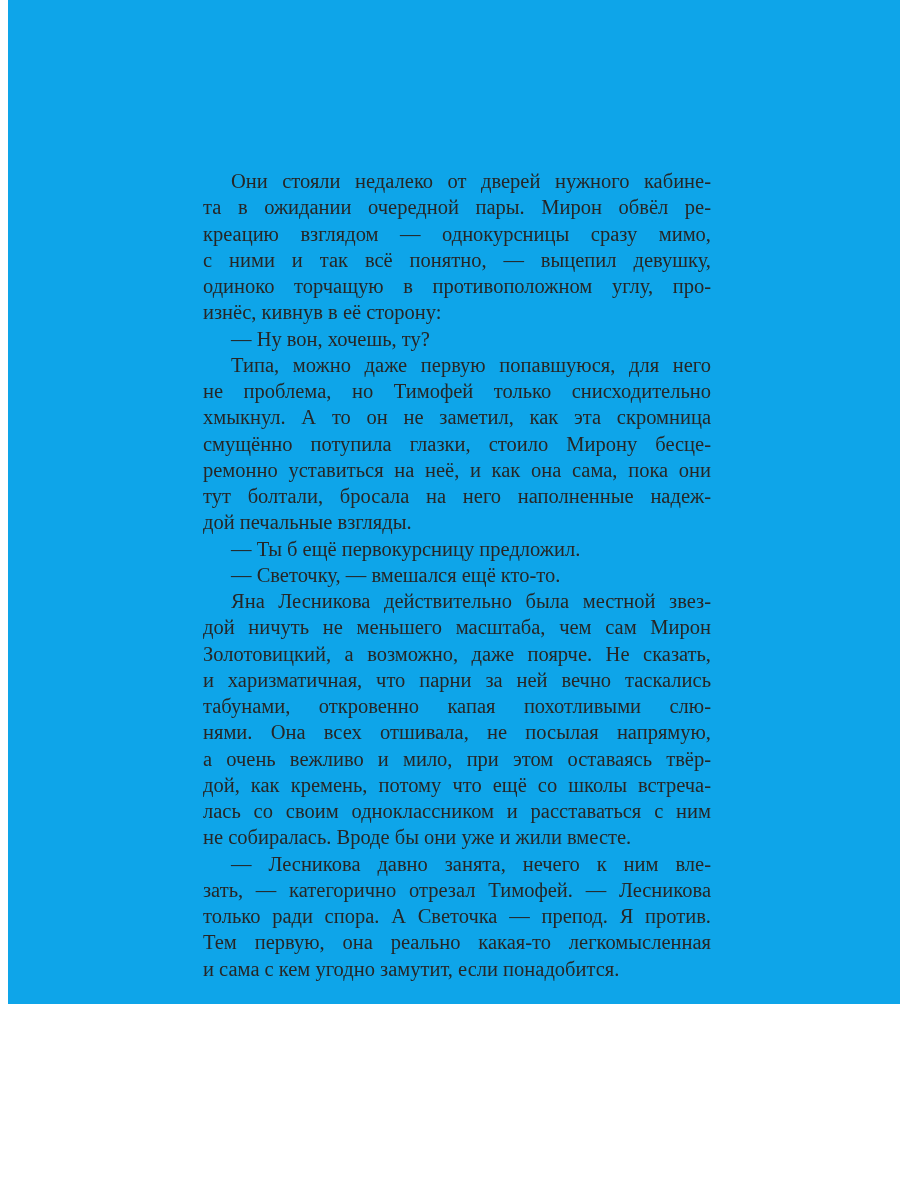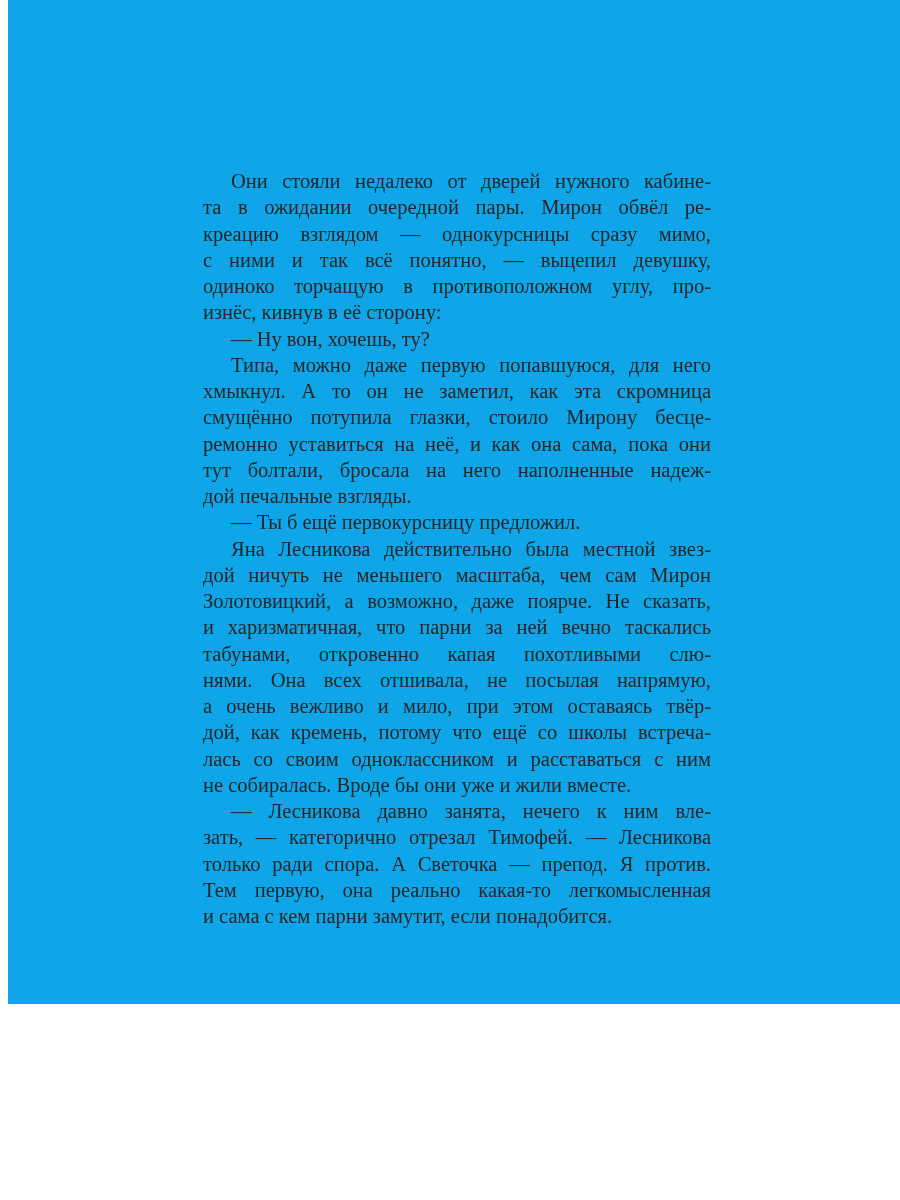--- a/index.html
+++ b/index.html
@@ -61,43 +61,47 @@
         <div class="line">креацию взглядом — однокурсницы сразу мимо,</div>
         <div class="line">с ними и так всё понятно, — выцепил девушку,</div>
         <div class="line">одиноко торчащую в противоположном углу, про-</div>
         <div class="line last">изнёс, кивнув в её сторону:</div>
       </div>
       <div>
         <div class="line first last">— Ну вон, хочешь, ту?</div>
       </div>
       <div>
         <div class="line first">Типа, можно даже первую попавшуюся, для него</div>
+        <div class="line">не проблема, но Тимофей только снисходительно</div>
         <div class="line">хмыкнул. А то он не заметил, как эта скромница</div>
         <div class="line">смущённо потупила глазки, стоило Мирону бесце-</div>
         <div class="line">ремонно уставиться на неё, и как она сама, пока они</div>
         <div class="line">тут болтали, бросала на него наполненные надеж-</div>
         <div class="line last">дой печальные взгляды.</div>
       </div>
       <div>
         <div class="line first last">— Ты б ещё первокурсницу предложил.</div>
+      </div>
+      <div>
+        <div class="line first last">— Светочку, — вмешался ещё кто-то.</div>
       </div>
       <div>
         <div class="line first">Яна Лесникова действительно была местной звез-</div>
         <div class="line">дой ничуть не меньшего масштаба, чем сам Мирон</div>
         <div class="line">Золотовицкий, а возможно, даже поярче. Не сказать,</div>
         <div class="line">и харизматичная, что парни за ней вечно таскались</div>
         <div class="line">табунами, откровенно капая похотливыми слю-</div>
         <div class="line">нями. Она всех отшивала, не посылая напрямую,</div>
         <div class="line">а очень вежливо и мило, при этом оставаясь твёр-</div>
         <div class="line">дой, как кремень, потому что ещё со школы встреча-</div>
         <div class="line">лась со своим одноклассником и расставаться с ним</div>
         <div class="line last">не собиралась. Вроде бы они уже и жили вместе.</div>
       </div>
       <div>
         <div class="line first">— Лесникова давно занята, нечего к ним вле-</div>
         <div class="line">зать, — категорично отрезал Тимофей. — Лесникова</div>
         <div class="line">только ради спора. А Светочка — препод. Я против.</div>
         <div class="line">Тем первую, она реально какая-то легкомысленная</div>
-        <div class="line last">и сама с кем парни замутит, если понадобится.</div>
+        <div class="line last">и сама с кем угодно замутит, если понадобится.</div>
       </div>
     </div>
   <div class="page-number">5</div>
 </div>
 
 </body></html>

